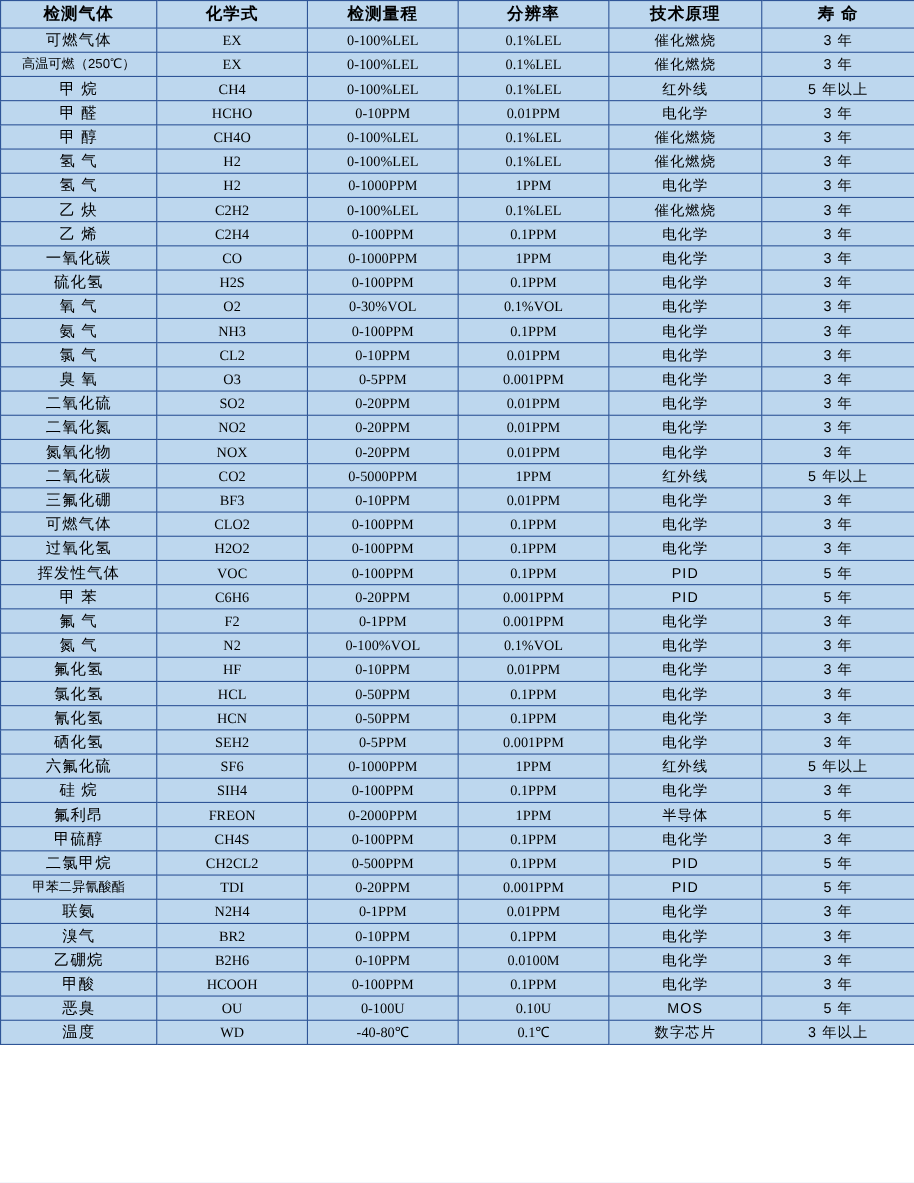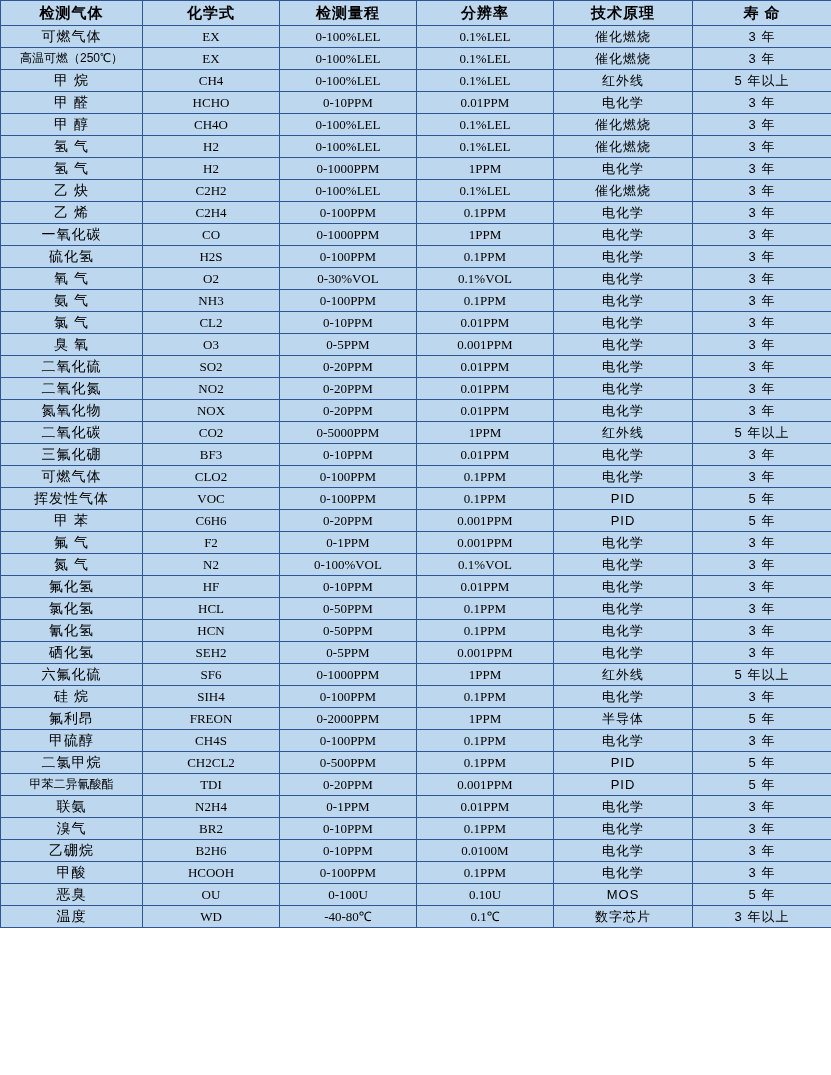--- a/index.html
+++ b/index.html
@@ -256,20 +256,28 @@
         </tr>
         <tr>
           <td class="name">可燃气体</td>
           <td class="formula">CLO2</td>
           <td class="range">0-100PPM</td>
           <td class="resolution">0.1PPM</td>
           <td class="principle">电化学</td>
           <td class="life">3 年</td>
         </tr>
         <tr>
+          <td class="name">过氧化氢</td>
+          <td class="formula">H2O2</td>
+          <td class="range">0-100PPM</td>
+          <td class="resolution">0.1PPM</td>
+          <td class="principle">电化学</td>
+          <td class="life">3 年</td>
+        </tr>
+        <tr>
           <td class="name">挥发性气体</td>
           <td class="formula">VOC</td>
           <td class="range">0-100PPM</td>
           <td class="resolution">0.1PPM</td>
           <td class="principle">PID</td>
           <td class="life">5 年</td>
         </tr>
         <tr>
           <td class="name">甲 苯</td>
           <td class="formula">C6H6</td>

